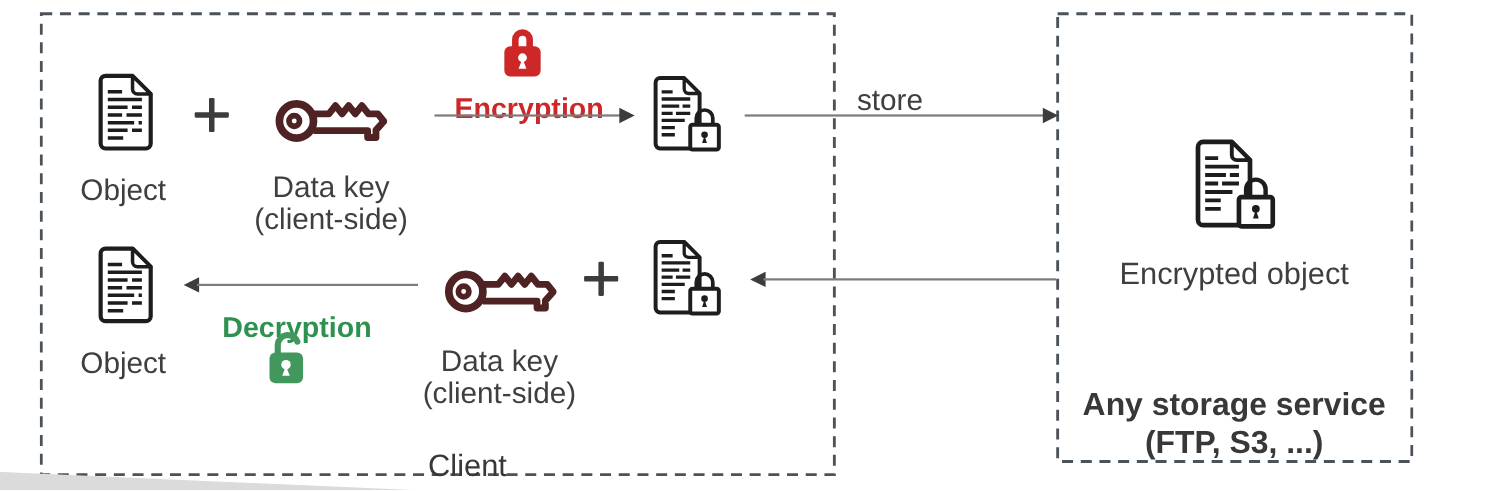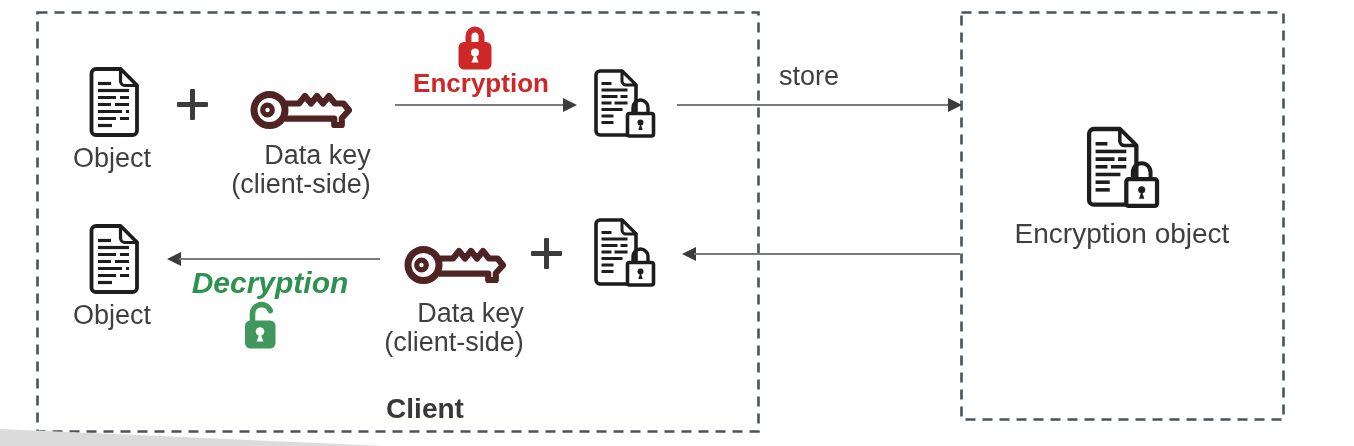--- a/index.html
+++ b/index.html
@@ -4,26 +4,26 @@
 <style>
   html,body{margin:0;padding:0;background:#fff;}
   .stage{
     position:relative;width:1354px;height:446px;background:#fff;overflow:hidden;
     font-family:"Liberation Sans",sans-serif;
   }
   
   .dashed-box{position:absolute;}
   
   .lbl{
-    position:absolute;transform:translateX(-50%);text-align:right;white-space:nowrap;
-    font-size:27px;color:var(--text-gray,#3F3F3F);line-height:29px;
+    position:absolute;transform:translateX(-50%);text-align:center;white-space:nowrap;
+    font-size:27px;color:var(--text-gray,#3F3F3F);line-height:29px;margin-top:15px;
   }
   .lbl.red{color:var(--encryption-red,#CD2727);font-size:26px;font-weight:bold;}
-  .lbl.green{color:var(--decryption-green,#2E9150);font-size:30px;font-weight:bold;font-style:italic;}
-  .lbl.client{font-size:28px;font-weight:bold;color:var(--heading-gray,#383838);}
+  .lbl.green{color:var(--decryption-green,#2E9150);font-size:26px;font-weight:bold;}
+  .lbl.client{font-size:28px;font-weight:normal;color:var(--heading-gray,#383838);}
   .lbl.storage-title{font-size:29px;font-weight:bold;color:var(--heading-gray,#383838);line-height:35px;}
   .lbl.encobj{font-size:28px;}
   
   .icon{position:absolute;display:block;}
   .doc{color:var(--ink,#1D1D1D);}
   .key{color:var(--key-maroon,#4F2323);}
   .lock-red{color:var(--encryption-red,#CD2727);}
   .lock-green{color:var(--lock-green,#41975C);}
   
   .plus{position:absolute;width:31px;height:31px;}
@@ -214,18 +214,22 @@
         <path d="M11.5 41.5h21"></path>
           <path d="M11.5 48h12"></path>
           <path d="M11.5 54.5h12"></path>
       </g>
       <path d="M43 46v-6.5a7.5 7.5 0 0 1 15 0V46" fill="none" stroke="currentColor" stroke-width="3.4"></path>
       <rect x="37.5" y="45.5" width="26" height="22.5" rx="2" fill="#fff" stroke="currentColor" stroke-width="3.6"></rect>
       <circle cx="50.5" cy="54.5" r="3" fill="currentColor"></circle>
       <path d="M50.5 55l-2.2 7h4.4z" fill="currentColor"></path>
     </svg>
   </span>
-  <div class="lbl encobj" style="left:1122px;top:219px">Encryption object</div>
-
+  <div class="lbl encobj" style="left:1122px;top:219px">Encrypted object</div>
+
+  <div class="lbl storage-title" style="left:1122px;top:336px">
+    <div>Any storage service</div>
+    <div>(FTP, S3, ...)</div>
+  </div>
 
   <div class="wedge"></div>
 
 </div>
 
 </body></html>

